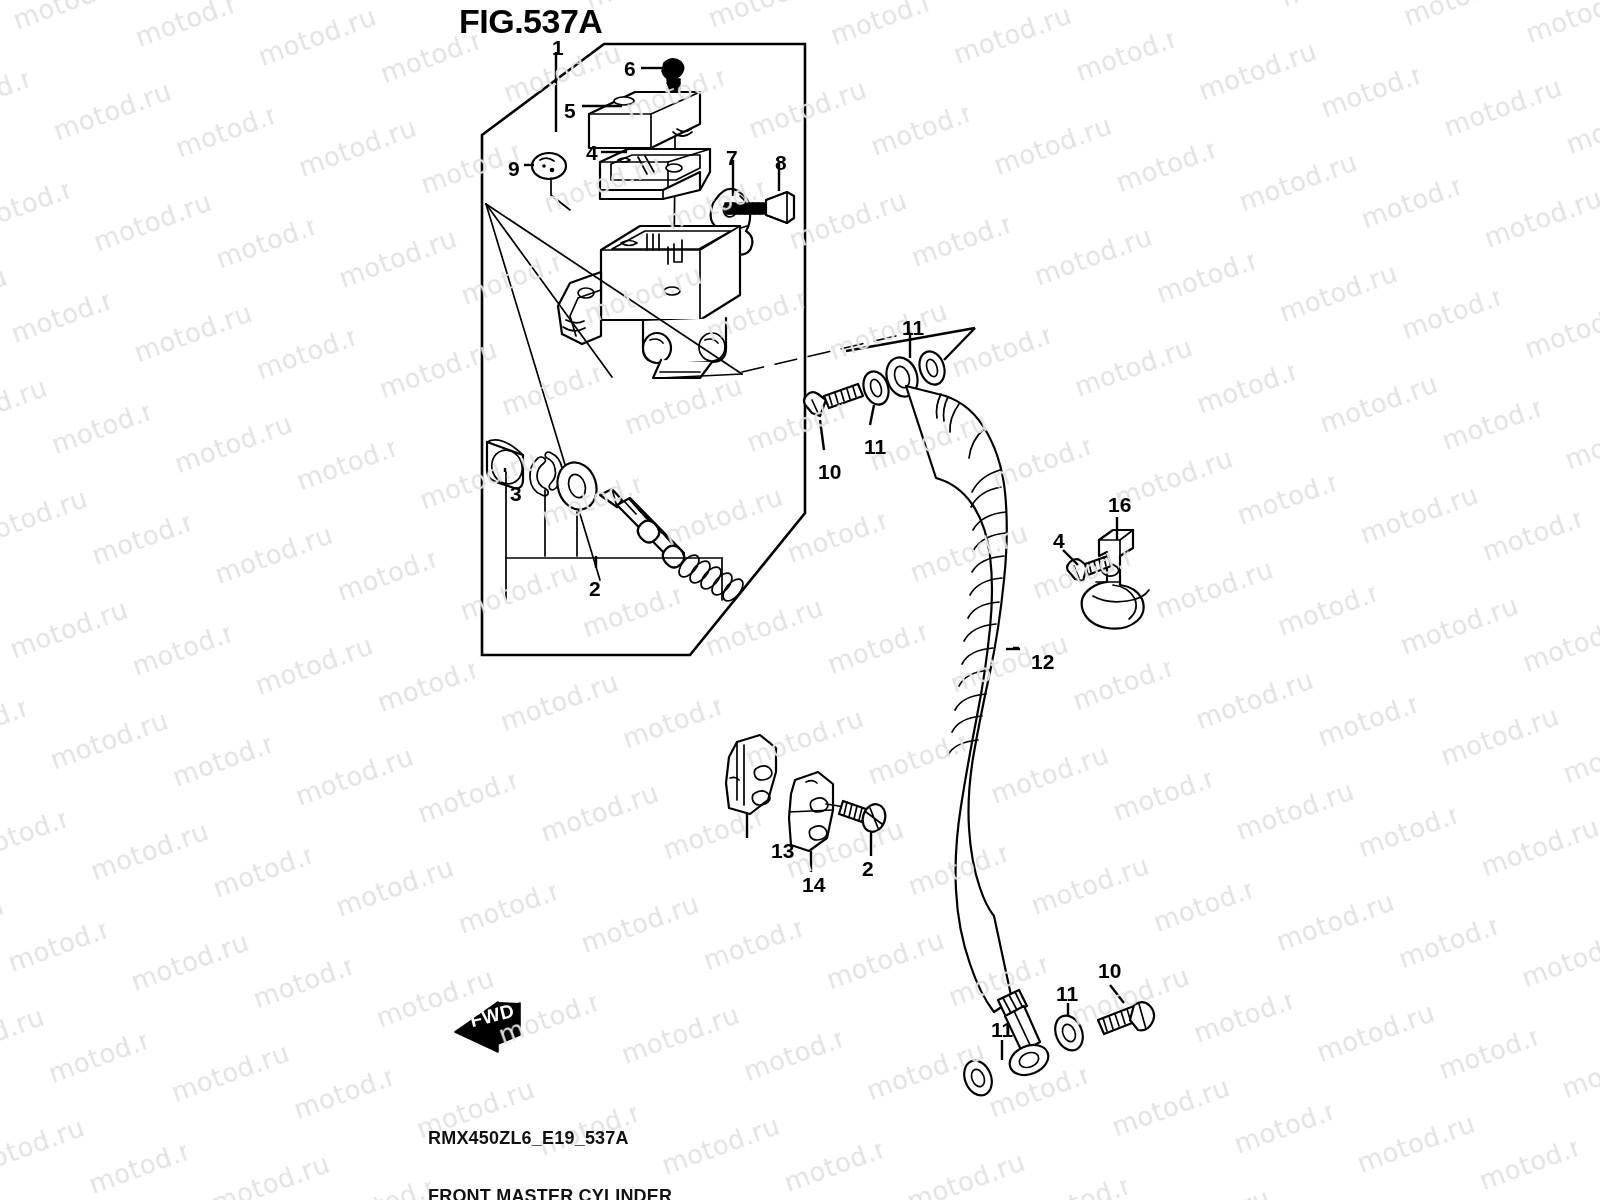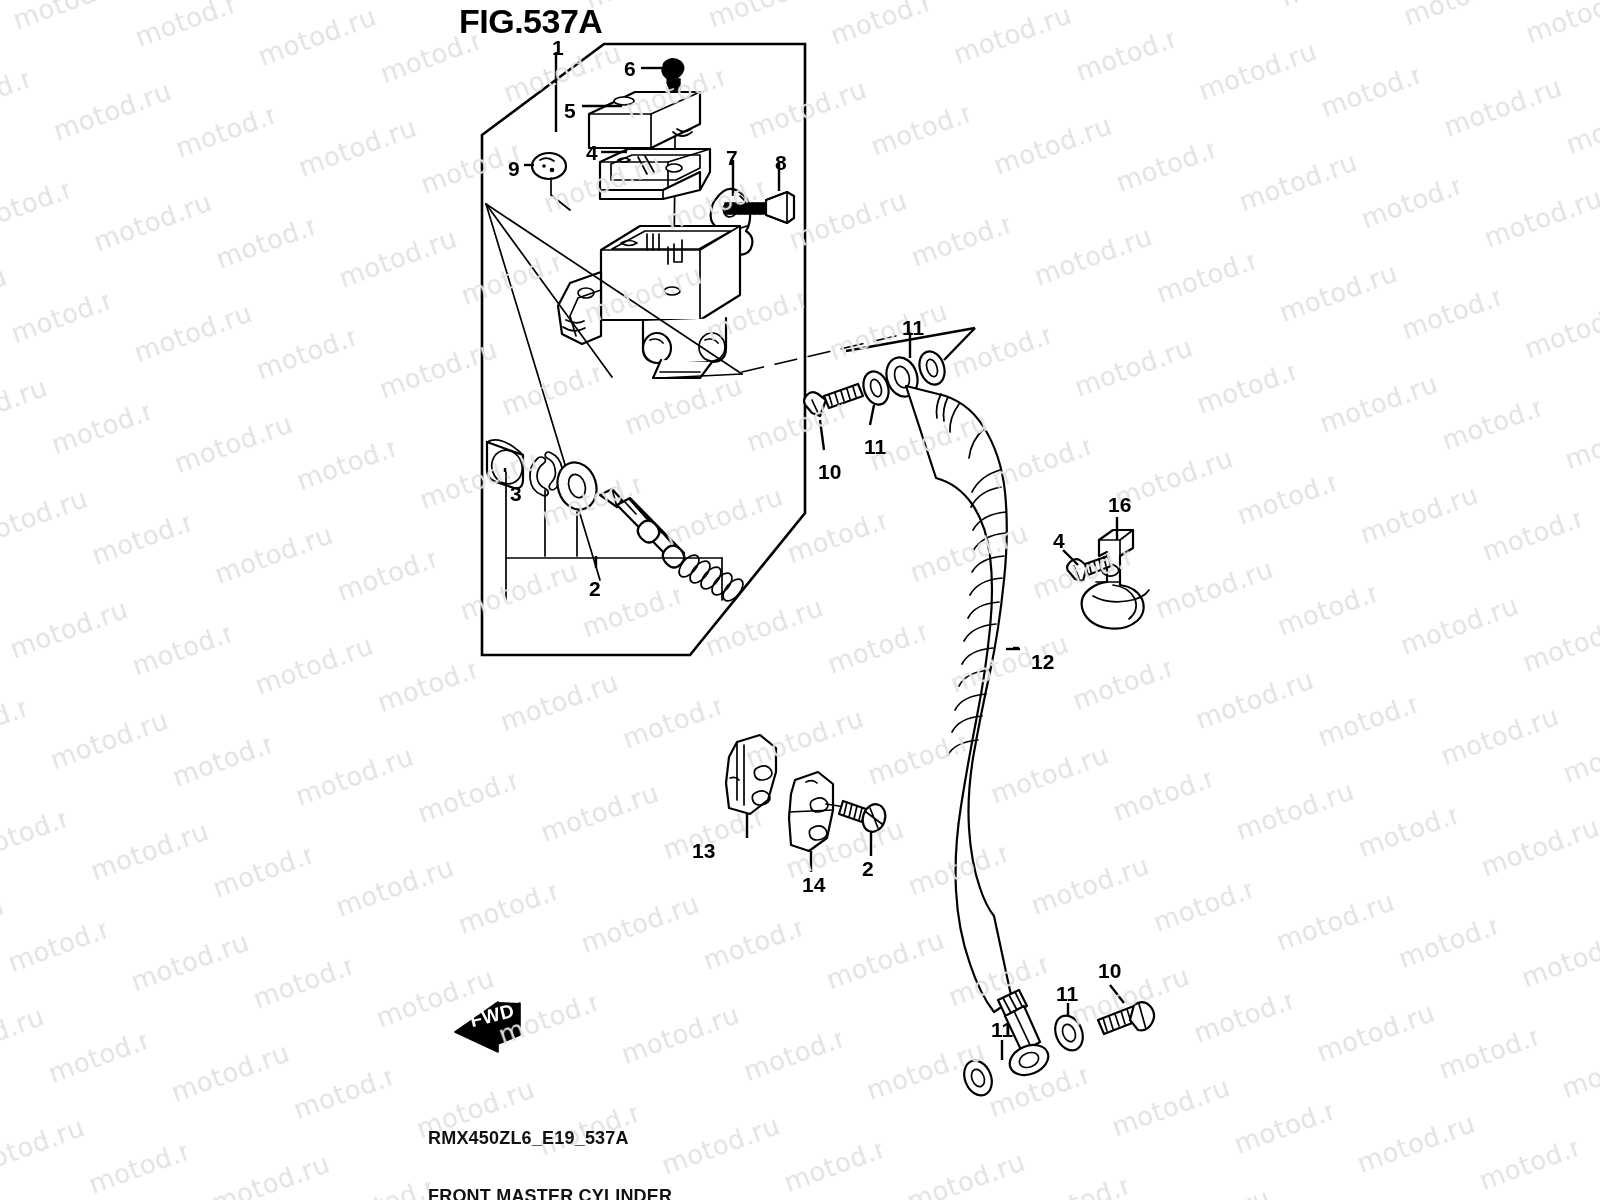--- a/index.html
+++ b/index.html
@@ -477,21 +477,21 @@
   <div class="calloutnum" style="left:586px; top:142px;">4</div>
   <div class="calloutnum" style="left:564px; top:100px;">5</div>
   <div class="calloutnum" style="left:624px; top:58px;">6</div>
   <div class="calloutnum" style="left:726px; top:147px;">7</div>
   <div class="calloutnum" style="left:775px; top:152px;">8</div>
   <div class="calloutnum" style="left:508px; top:158px;">9</div>
   <div class="calloutnum" style="left:818px; top:461px;">10</div>
   <div class="calloutnum" style="left:902px; top:317px;">11</div>
   <div class="calloutnum" style="left:864px; top:436px;">11</div>
   <div class="calloutnum" style="left:1031px; top:637px;margin-top:14px;">12</div>
-  <div class="calloutnum" style="left:692px; top:840px;">13</div>
+  <div class="calloutnum" style="left:771px; top:840px;">13</div>
   <div class="calloutnum" style="left:802px; top:874px;">14</div>
   <div class="calloutnum" style="left:862px; top:858px;">2</div>
   <div class="calloutnum" style="left:1108px; top:494px;">16</div>
   <div class="calloutnum" style="left:1053px; top:530px;">4</div>
   <div class="calloutnum" style="left:1098px; top:960px;">10</div>
   <div class="calloutnum" style="left:1056px; top:983px;">11</div>
   <div class="calloutnum" style="left:991px; top:1019px;">11</div>
 
   <div id="fwd-label">FWD</div>
 

